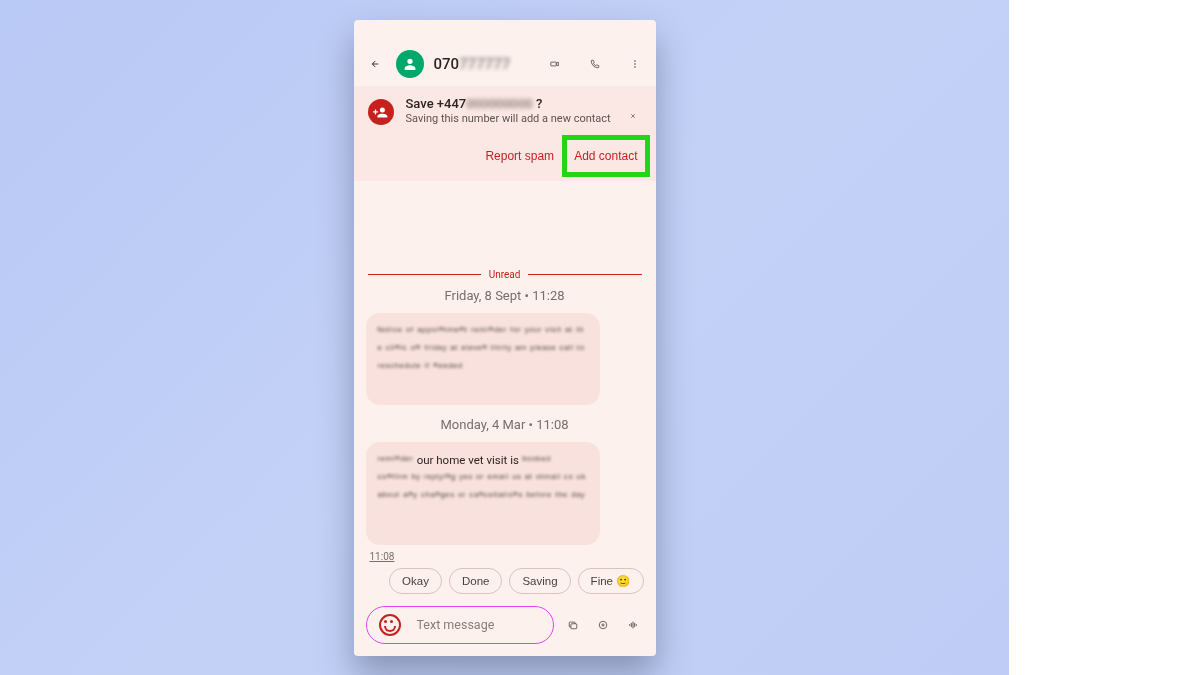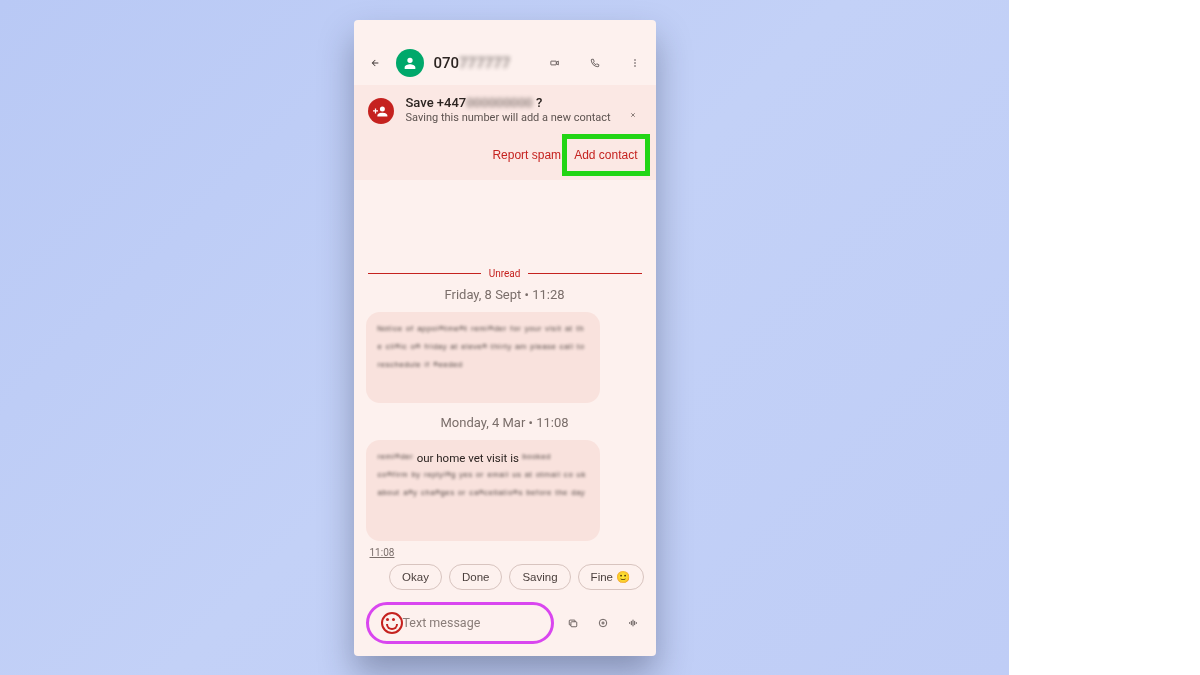--- a/index.html
+++ b/index.html
@@ -12,39 +12,39 @@
   .avatar{width:28px;height:28px;border-radius:50%;background:#00a86b;display:flex;align-items:center;justify-content:center;}
   .title{font-size:15px;color:#2c2421;font-weight:500;}
   .title .blur{filter:blur(2px);opacity:.6;}
   .card{margin:6px 0 0;padding:10px 14px 12px;background:#fbe8e4;}
   .cardtop{display:flex;align-items:flex-end;gap:12px;}
   .addicon{width:26px;height:26px;border-radius:50%;background:#c5221f;display:flex;align-items:center;justify-content:center;flex:0 0 26px;}
   .cardtitle{font-size:13px;color:#2c2421;font-weight:500;}
   .cardtitle .blur{filter:blur(2px);opacity:.6;}
   .cardsub{font-size:11px;color:#5d5350;margin-top:1px;}
   .closex{margin-left:auto;width:18px;height:18px;display:flex;align-items:center;justify-content:center;color:#2c2421;background:none;border:none;cursor:pointer;}
-  .cardactions{display:flex;justify-content:flex-end;gap:5px;margin-top:18px;}
+  .cardactions{display:flex;justify-content:flex-end;gap:12px;margin-top:18px;}
   .txtbtn{font-size:12px;font-weight:500;color:#c5221f;background:none;border:none;cursor:pointer;padding:6px 4px;}
   .hl{position:relative;}
   .hl::before{content:"";position:absolute;inset:-8px -8px -8px -8px;border:5px solid #22d515;pointer-events:none;}
   .filler{flex:0 0 88px;}
   .divider{display:flex;align-items:center;gap:8px;padding:0 14px;}
   .divider .line{flex:1;height:1px;background:#c5221f;}
   .divider .lbl{font-size:10px;color:#c5221f;}
   .datestamp{text-align:center;font-size:13px;color:#7a6e6a;margin:8px 17px 6px;}
   .bubble{margin:4px 12px 4px 12px;max-width:210px;background:#f9e2dd;border-radius:14px;padding:10px 12px;font-size:11.5px;color:#2c2421;line-height:1.55;filter:blur(0);}
   .bubble.b1{height:88px;}
   .bubble.b2{height:100px;}
   .bubble .scram{filter:blur(1.5px);opacity:.85;letter-spacing:.5px;word-break:break-all;}
   .bubble .clear{filter:none;opacity:1;}
   .timest{font-size:10px;color:#7a6e6a;margin:2px 0 0 16px;text-decoration:underline;}
   .sugrow{display:flex;gap:7px;justify-content:flex-end;padding:6px 12px 4px;margin-left:16px;}
   .chip{border:1px solid #d8c4bf;background:#fdf1ee;border-radius:16px;padding:5px 12px;font-size:11.5px;color:#4a3f3c;cursor:pointer;}
   .composer{margin-top:auto;display:flex;align-items:center;gap:8px;padding:8px 12px 12px;}
-  .msgpill{flex:1;display:flex;align-items:center;gap:0;border:3px solid #d946ef;border-radius:22px;padding:7px 12px;background:#fdf1ee;}
+  .msgpill{flex:1;display:flex;align-items:center;gap:16px;border:1px solid #d946ef;border-radius:22px;padding:7px 12px;background:#fdf1ee;}
   .msgpill .ph{font-size:12.5px;color:#8a7d79;}
   .emoji{width:18px;height:18px;border-radius:50%;border:2px solid #c5221f;position:relative;flex:0 0 18px;}
   .emoji::before{content:"";position:absolute;width:3px;height:3px;background:#c5221f;border-radius:50%;top:4px;left:3px;box-shadow:6px 0 0 #c5221f;}
   .emoji::after{content:"";position:absolute;width:8px;height:4px;border:2px solid #c5221f;border-top:none;border-radius:0 0 8px 8px;bottom:2px;left:3px;}
   svg{display:block;}
 </style>
 </head>
 <body>
 
 <div class="stage">

